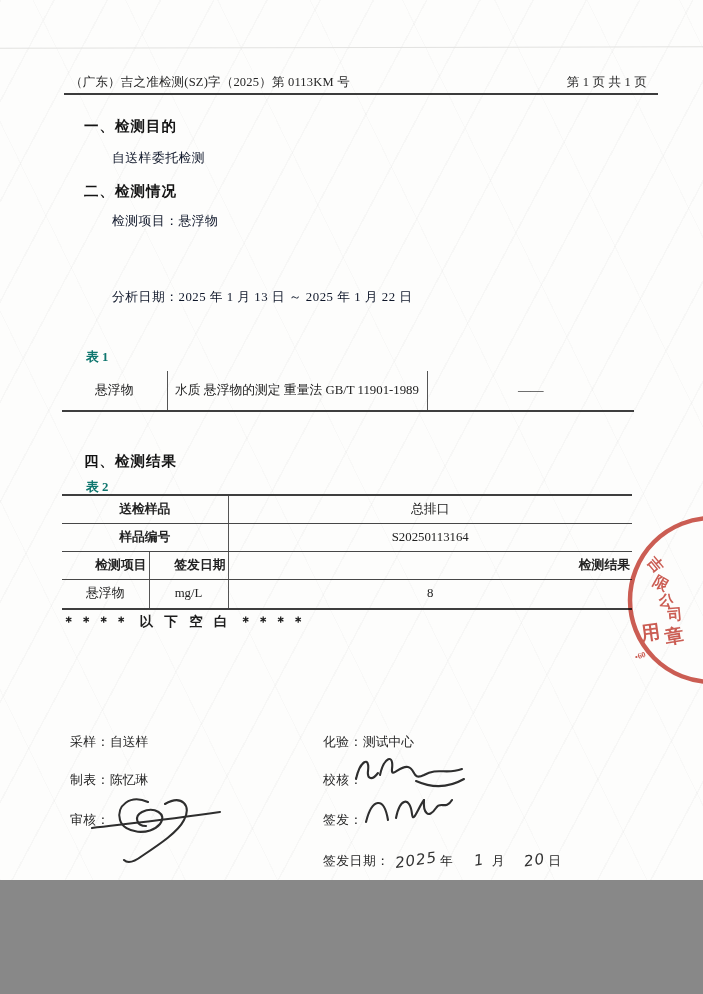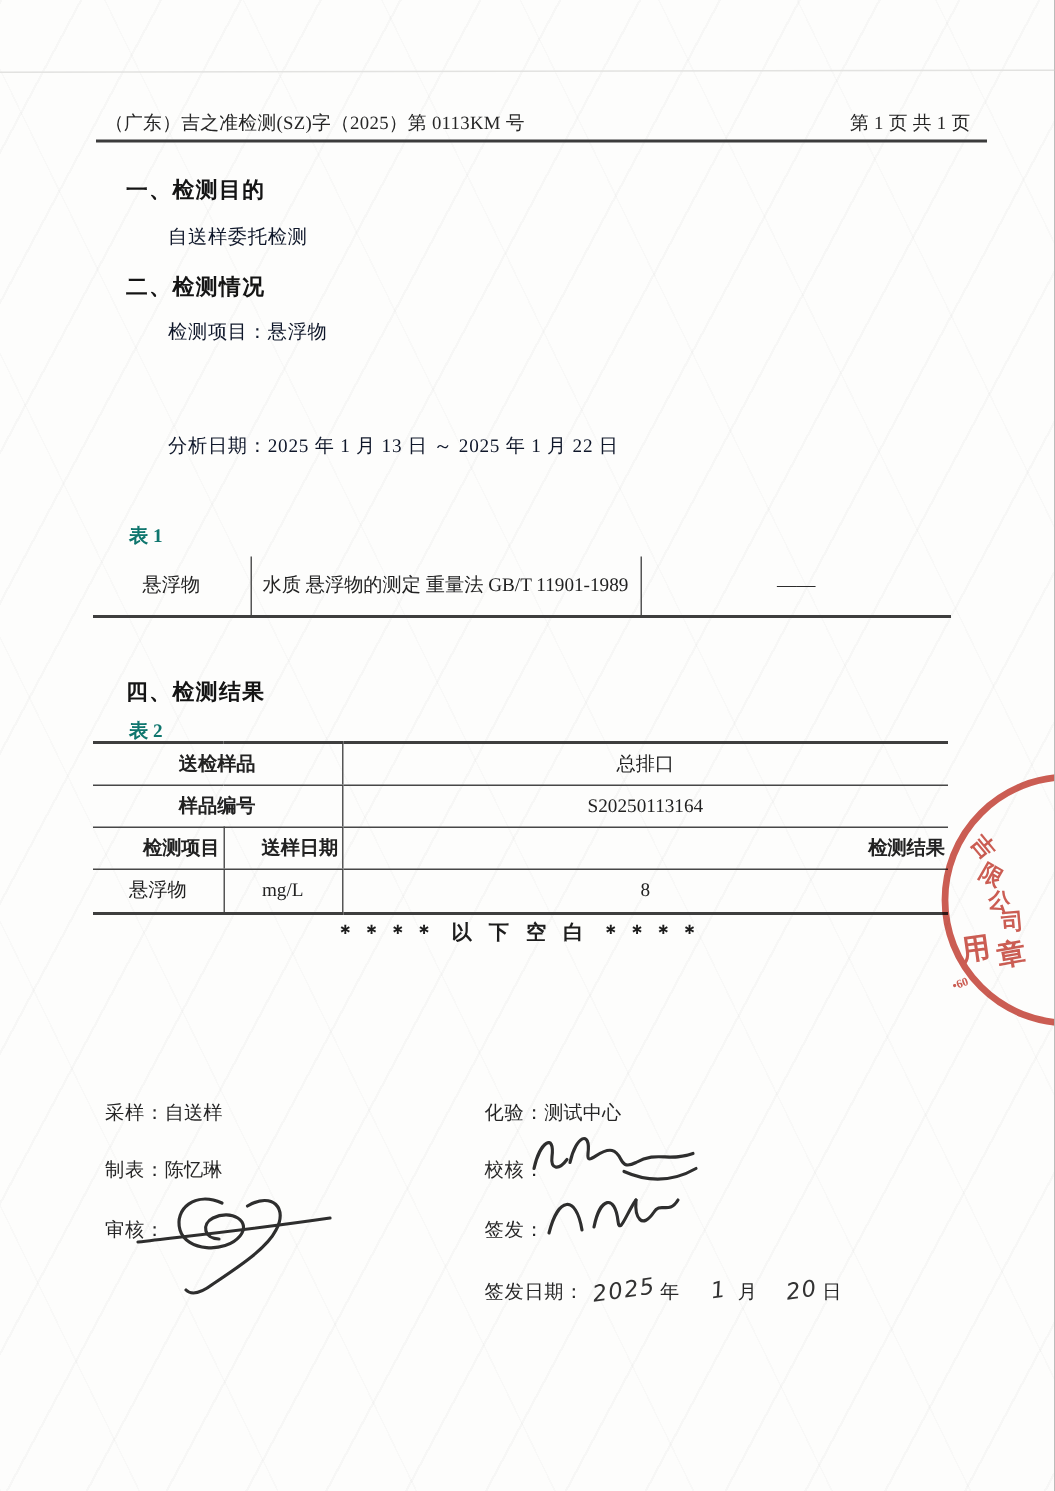--- a/index.html
+++ b/index.html
@@ -1,19 +1,19 @@
 <!DOCTYPE html>
 <html><head>
 <meta charset="utf-8">
 <style>
   * { margin:0; padding:0; box-sizing:border-box; }
   html,body { background:#888; }
   .page {
     position:relative;
-    width:703px; height:994px;
+    width:703px; height:880px;
     margin:0 auto;
     background:#fdfdfc;
     font-family:"Liberation Serif", serif;
     color:#1f1f1f;
     overflow:hidden;
   }
   
   .page::before {
     content:"";
     position:absolute; inset:0;
@@ -43,21 +43,21 @@
   .t2 { width:570px; }
   .t2 td { height:28px;margin-top:47px; }
   .t2 tr td { border-bottom:1.6px solid #474747; }
   .t2 tr:first-child td { border-top:2px solid #3e3e3e; }
   .t2 tr:nth-child(3) td { border-top:0.4px solid #474747;text-align:right; }
   .t2 tr:last-child td { border-bottom:2px solid #3e3e3e; height:30px; }
   .t2 td.vl { border-left:1.3px solid #555; }
 
   .blank-note {
     position:absolute; top:613px; left:62px; width:570px;
-    text-align:center; font-size:13.5px; font-weight:600;
+    text-align:left; font-size:13.5px; font-weight:600;
     letter-spacing:4px; color:#1d1d1d;
   }
   .foot-line { font-size:12.8px; color:#262626; }
   .foot-line .lbl { font-weight:normal; letter-spacing:0.5px; }
   .hand {
     display:inline-block;
     font-family:"DejaVu Sans", sans-serif;
     font-style:italic; font-size:15px; color:#333;
     transform:rotate(-8deg);
     letter-spacing:1px;
@@ -114,21 +114,21 @@
         <tr>
       <td colspan="2" class="bold">送检样品</td>
       <td class="vl">总排口</td>
     </tr>
     <tr>
       <td colspan="2" class="bold">样品编号</td>
       <td class="vl">S20250113164</td>
     </tr>
     <tr>
       <td class="bold">检测项目</td>
-      <td class="vl bold">送样日期</td>
+      <td class="vl bold">签发日期</td>
       <td class="vl bold">检测结果</td>
     </tr>
     <tr>
       <td>悬浮物</td>
       <td class="vl">mg/L</td>
       <td class="vl">8</td>
     </tr>
   </tbody>
     </table>
 

